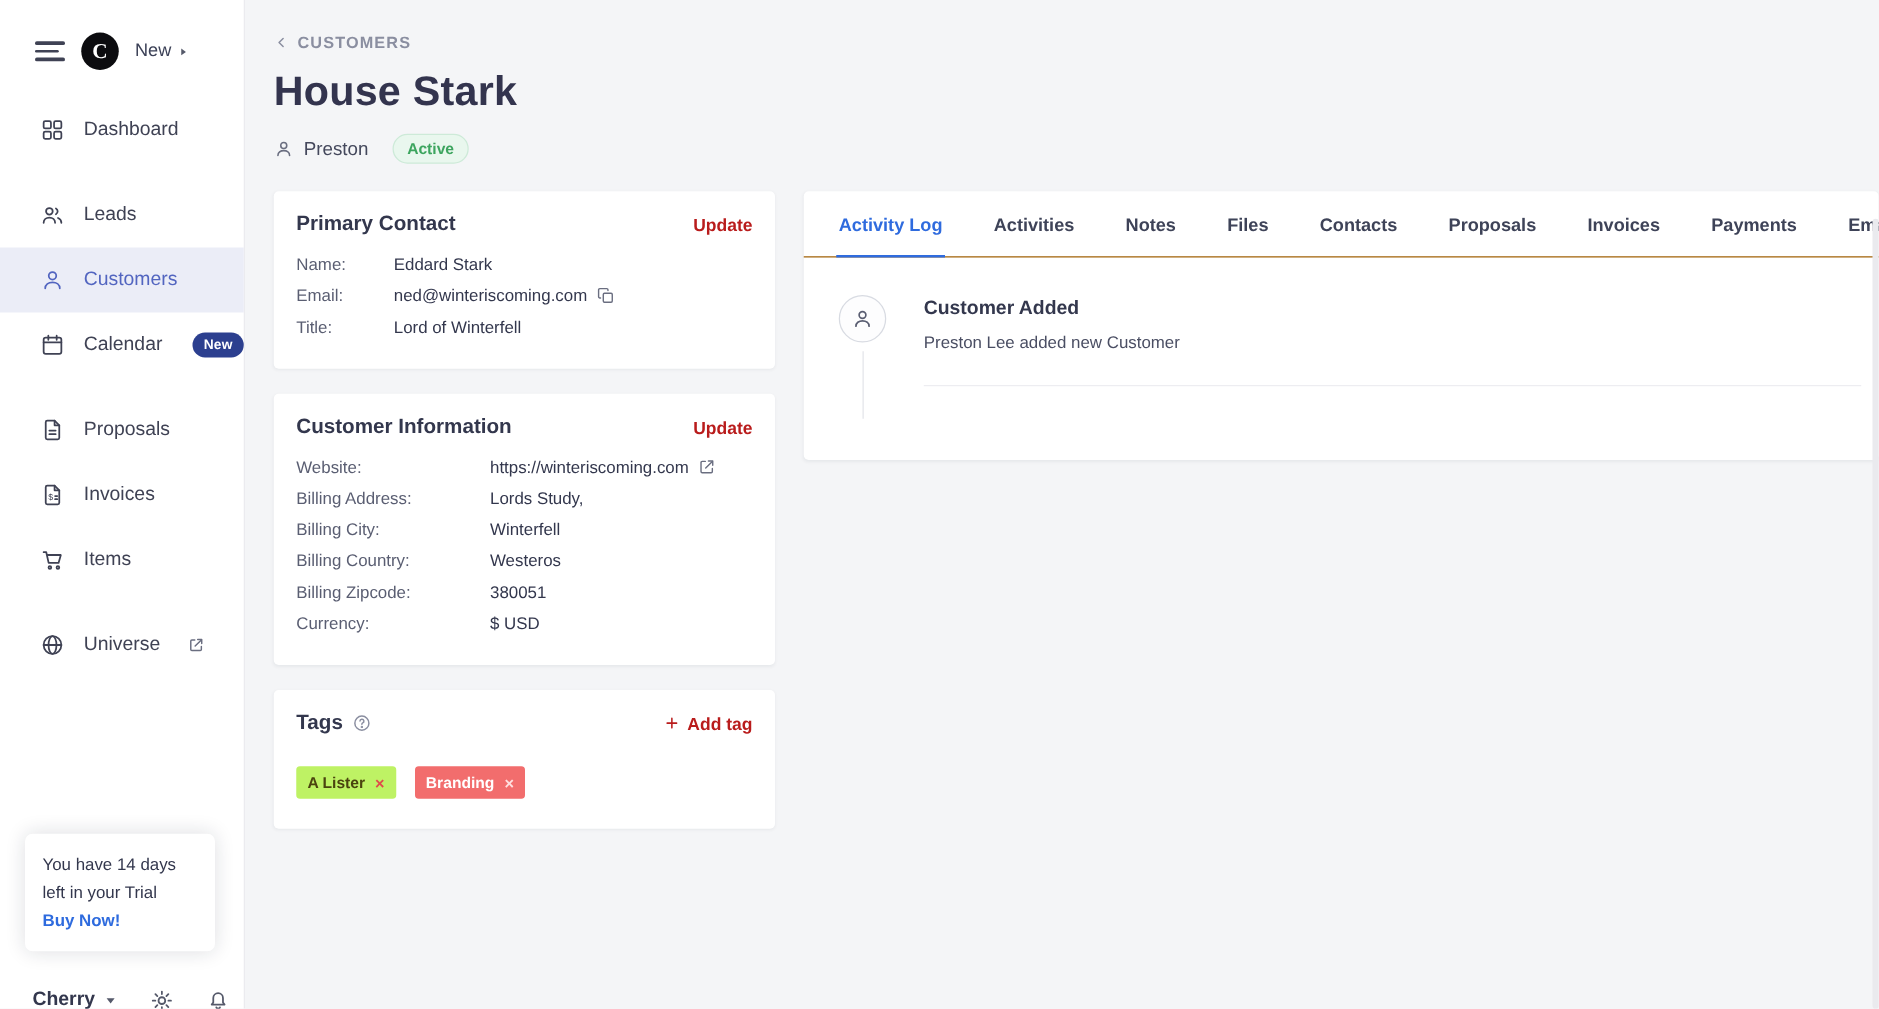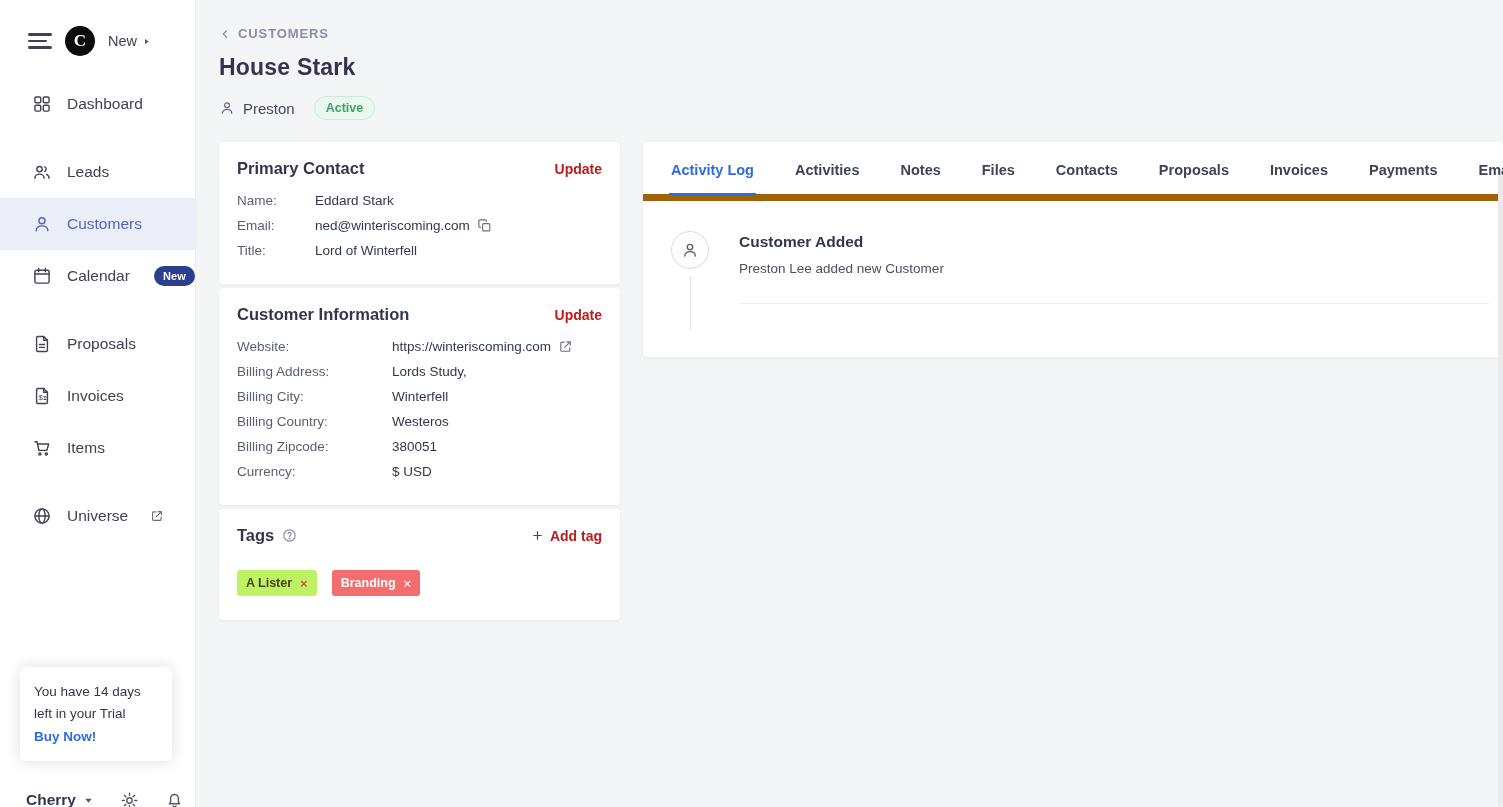--- a/index.html
+++ b/index.html
@@ -41,34 +41,34 @@
   .ws-name { font-size: 15.5px; font-weight: 600; color: #33374d; cursor: pointer; display: flex; align-items: center; gap: 7px; }
   .ws-name svg { width: 11px; height: 11px; color: #55596a; }
   .foot-ic { width: 19px; height: 19px; color: #55596a; cursor: pointer; margin-left: 26px; display: flex; }
   .foot-ic svg { width: 19px; height: 19px; }
 
   
   .main { flex: 1; min-width: 0; padding: 26px 0 0 23px; position: relative; }
   .breadcrumb { display: flex; align-items: center; gap: 7px; color: #8a8ea0; font-size: 13px;
     font-weight: 600; letter-spacing: .9px; cursor: pointer; }
   .breadcrumb svg { width: 12px; height: 12px; }
-  .page-title { margin-top: 13px; font-size: 23px; font-weight: 800; color: #33344e; letter-spacing: .2px; }
+  .page-title { margin-top: 13px; font-size: 33px; font-weight: 800; color: #33344e; letter-spacing: .2px; }
   .owner-row { display: flex; align-items: center; margin-top: 15px; gap: 8px; }
   .owner-row .pic { width: 16px; height: 16px; color: #6a6e80; display: flex; }
   .owner-row .pic svg { width: 16px; height: 16px; }
   .owner-name { font-size: 15px; color: #44485c; }
   .status-badge { margin-left: 11px; background: #e9f7ee; border: 1px solid #cdead8; color: #3da55f;
     font-size: 12.5px; font-weight: 600; padding: 4px 11px; border-radius: 12px; }
 
   .columns { display: flex; margin-top: 22px; gap: 23px; align-items: flex-start; }
   .col-left { width: 401px; flex-shrink: 0; }
   .col-right { flex: 1; min-width: 0; }
 
   .card { background: #fff; border-radius: 4px; box-shadow: 0 1px 3px rgba(25,30,50,.06); }
-  .col-left .card { padding: 17px 18px 16px; margin-bottom: 4px; }
+  .col-left .card { padding: 17px 18px 16px; margin-bottom: 20px; }
   .card-head { display: flex; justify-content: space-between; align-items: center; }
   .card-title { font-size: 16.5px; font-weight: 700; color: #33374d; display: flex; align-items: center; gap: 8px; }
   .link-btn { font-size: 14px; color: #b91c1c; font-weight: 600; cursor: pointer; display: flex; align-items: center; gap: 6px; }
   .link-btn svg { width: 13px; height: 13px; }
 
   .fields { margin-top: 15px; }
   .field-row { display: flex; margin-bottom: 10px; font-size: 13.5px; align-items: center; }
   .field-label { color: #5a5e72; flex-shrink: 0; }
   .contact-card .field-label { width: 78px; }
   .info-card .field-label { width: 155px; }
@@ -79,21 +79,21 @@
 
   .help-ic { width: 15px; height: 15px; color: #8a8ea0; cursor: pointer; display: flex; }
   .help-ic svg { width: 15px; height: 15px; }
   .chips { display: flex; gap: 15px; margin-top: 25px; padding-bottom: 8px; }
   .chip { display: flex; align-items: center; gap: 8px; font-size: 12.5px; font-weight: 600;
     padding: 6px 9px; border-radius: 3px; }
   .chip-x { cursor: pointer; font-size: 13px; line-height: 1; }
 
   
   .activity-card { min-height: 215px; }
-  .tabs { display: flex; padding: 0 26px; gap: 37px; border-bottom: 7px solid #a16207; }
+  .tabs { display: flex; padding: 0 26px; gap: 37px; border-bottom: 1px solid #a16207; }
   .tab { padding: 20px 2px 15px; font-size: 14.5px; font-weight: 600; color: #3e4358;
     border-bottom: 2px solid transparent; margin-bottom: -1px; cursor: pointer; white-space: nowrap; }
   .tab.active { color: #2f6bde; border-color: #2f6bde; }
   .timeline { padding: 30px 14px 26px 28px; }
   .entry { display: flex; }
   .avatar-col { display: flex; flex-direction: column; align-items: center; width: 38px; flex-shrink: 0; }
   .avatar { width: 38px; height: 38px; border-radius: 50%; border: 1px solid #d8dbe2; background: #fdfdfe;
     display: flex; align-items: center; justify-content: center; color: #5a5e72; }
   .avatar svg { width: 18px; height: 18px; }
   .tl-line { width: 1px; height: 54px; background: #e3e5ea; margin-top: 7px; }

